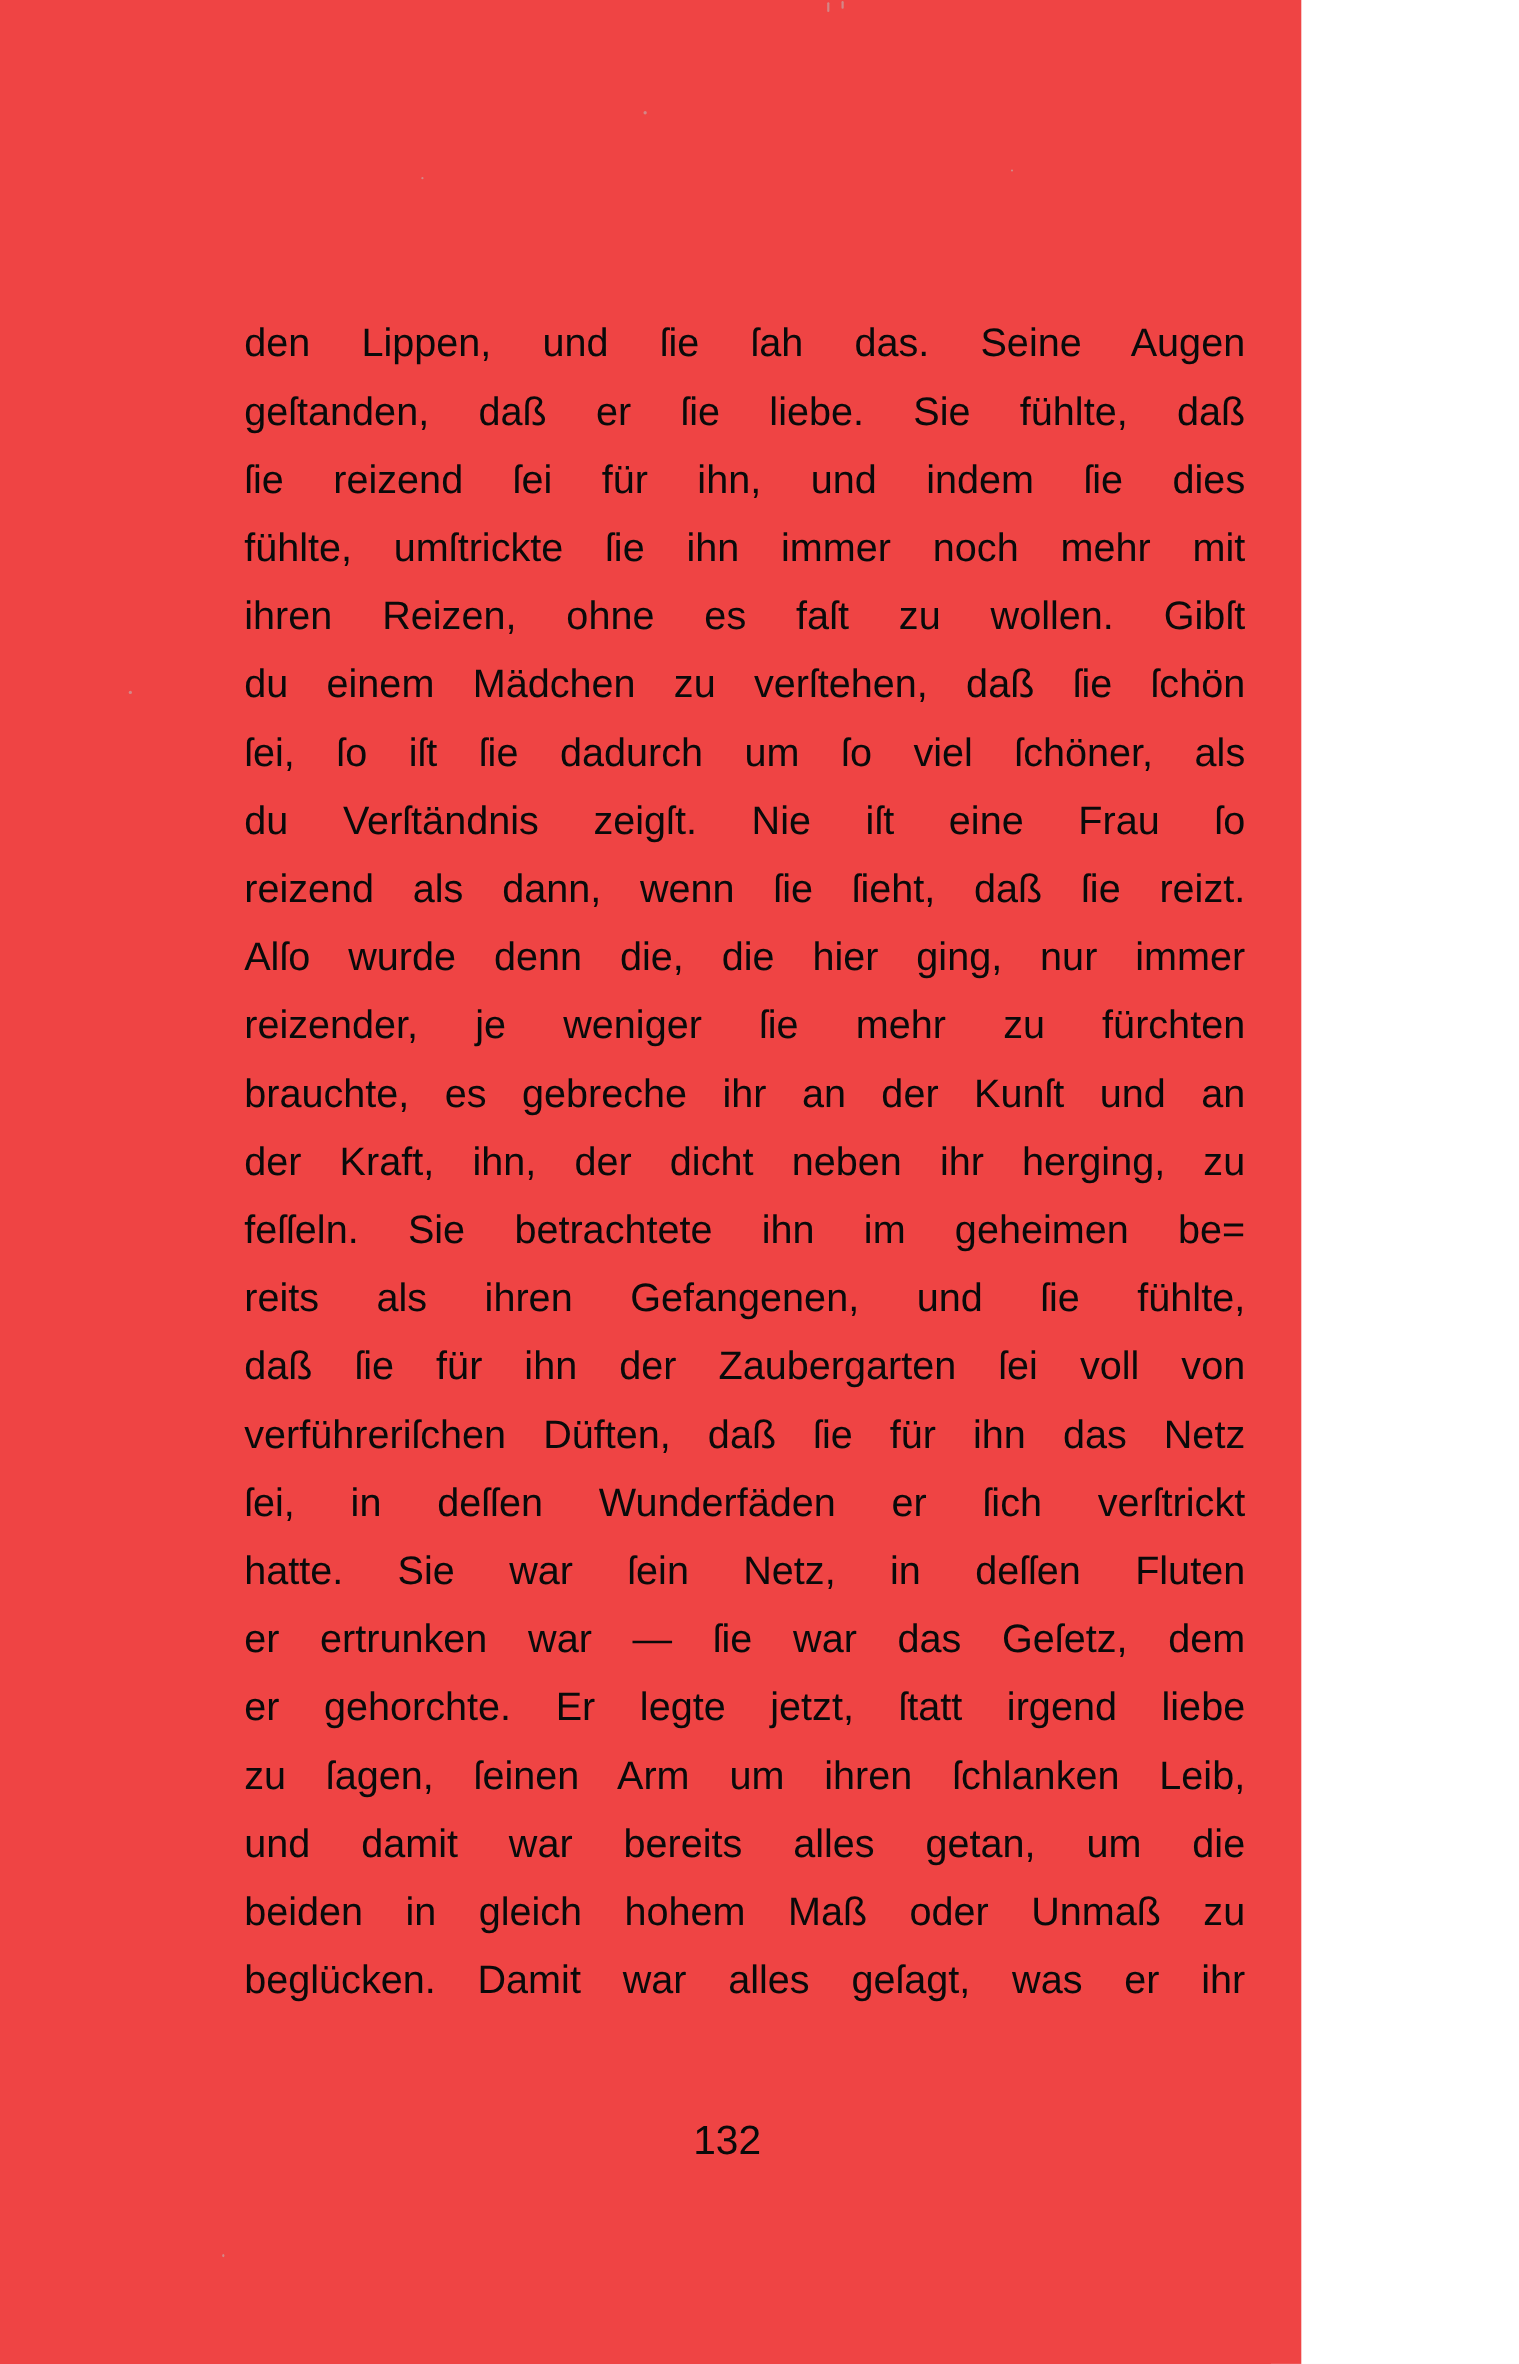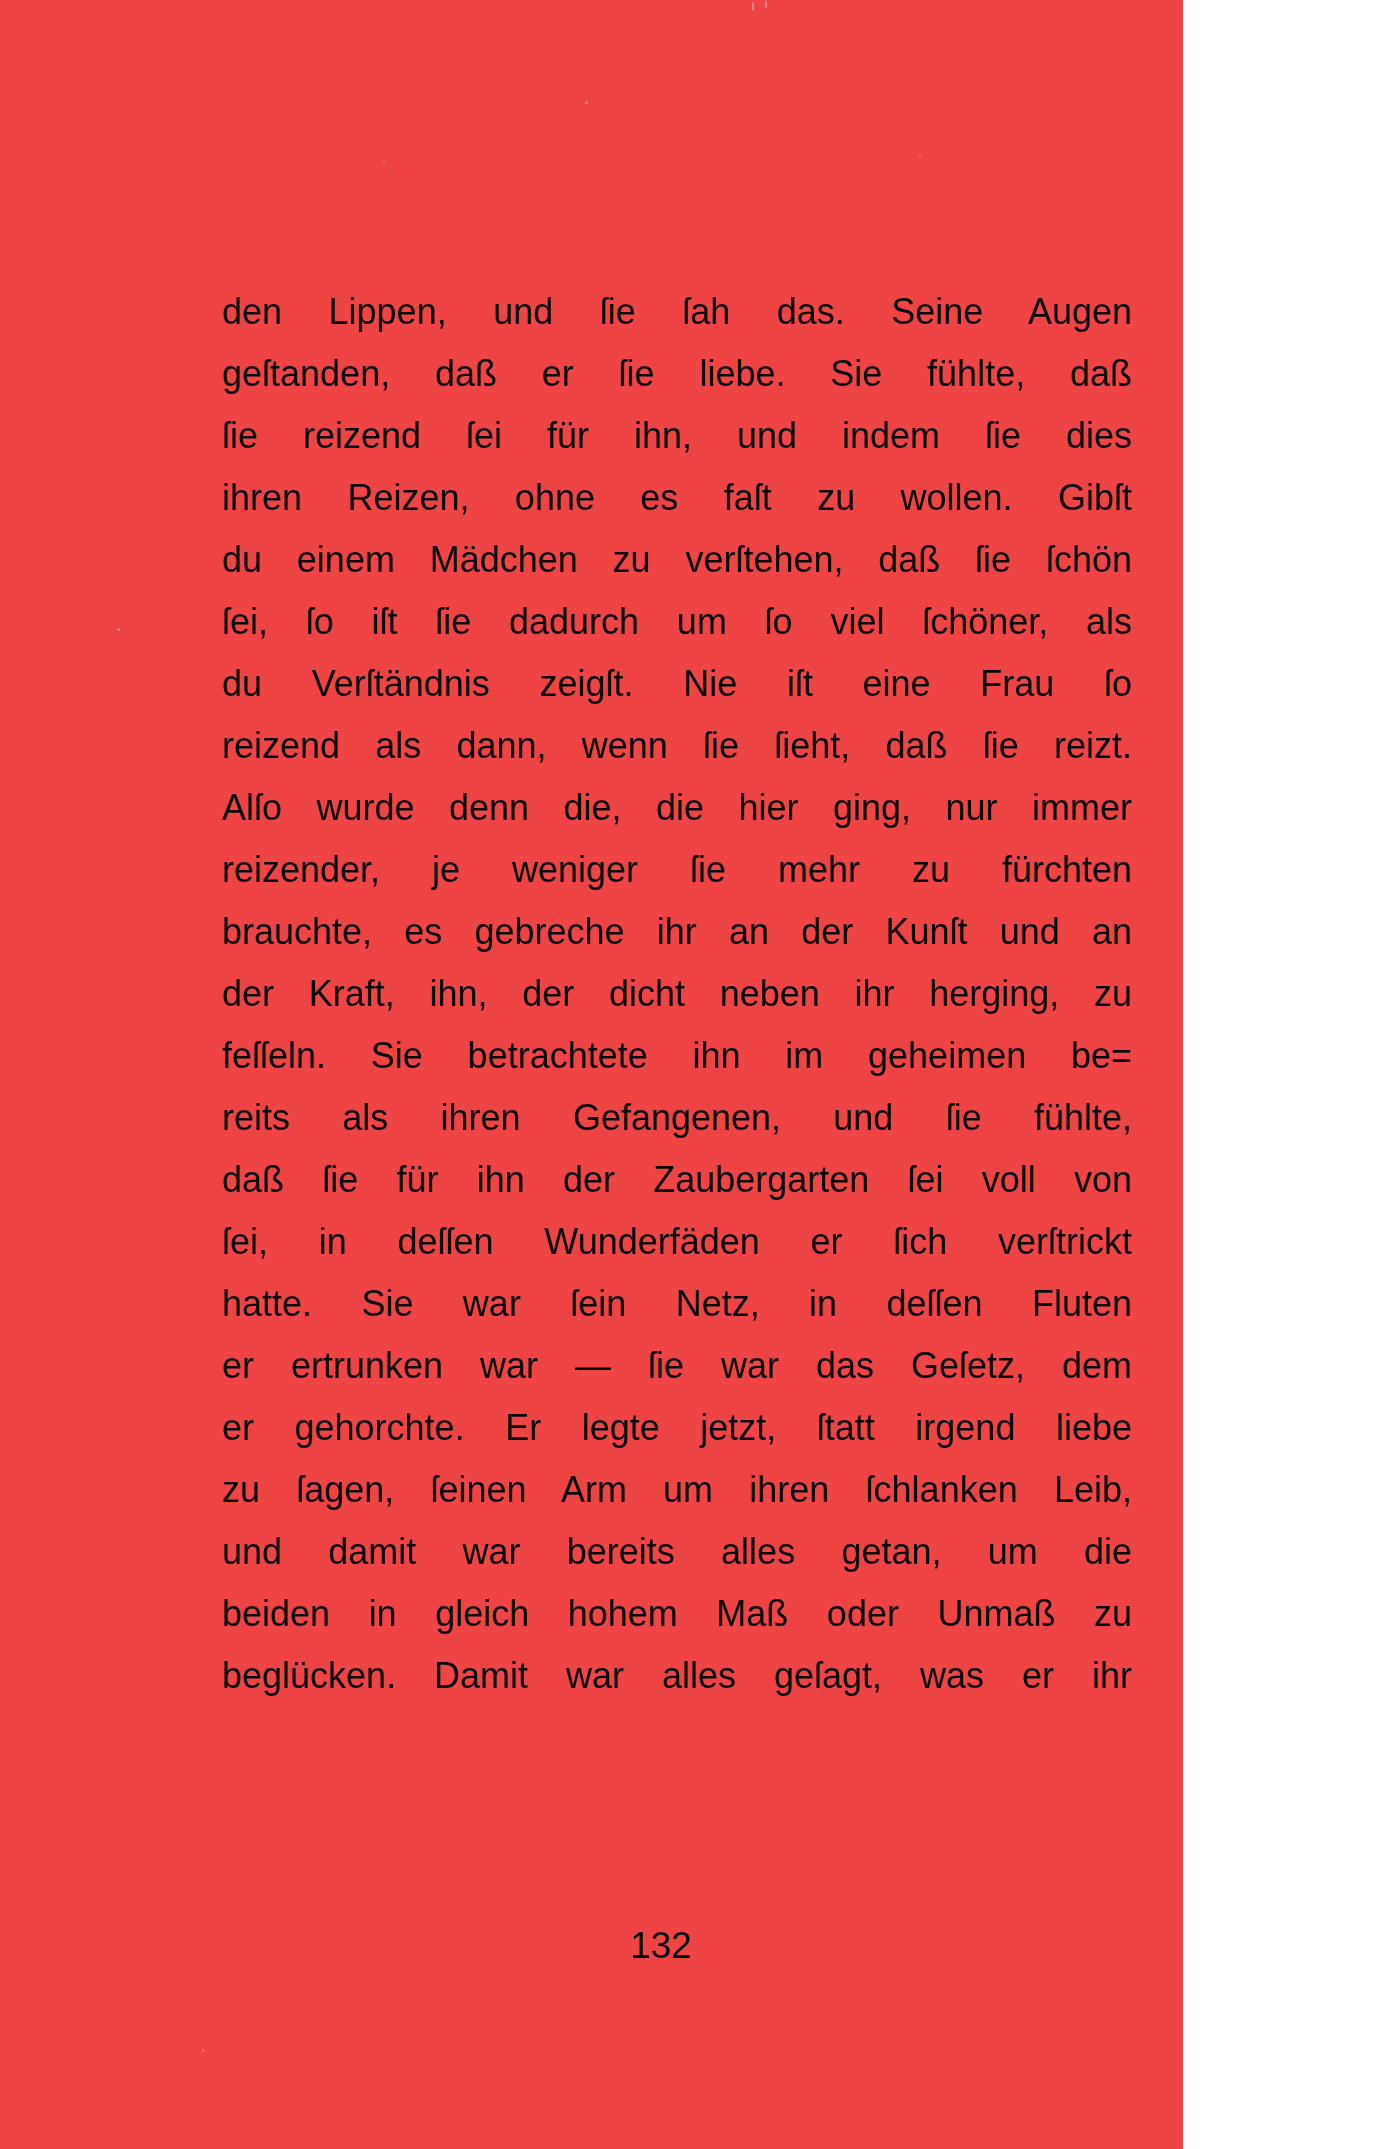--- a/index.html
+++ b/index.html
@@ -61,32 +61,34 @@
   <div class="speck" style="left:585px; top:101px; width:3px; height:3px;"></div>
   <div class="speck" style="left:383px; top:161px; width:2px; height:2px;"></div>
   <div class="speck" style="left:919px; top:154px; width:2px; height:2px;"></div>
   <div class="speck" style="left:117px; top:628px; width:3px; height:3px;"></div>
   <div class="speck" style="left:202px; top:2049px; width:2px; height:3px;"></div>
 
   <div class="text-block">
     <div class="line">den Lippen, und ſie ſah das. Seine Augen</div>
     <div class="line">geſtanden, daß er ſie liebe. Sie fühlte, daß</div>
     <div class="line">ſie reizend ſei für ihn, und indem ſie dies</div>
+    <div class="line">fühlte, umſtrickte ſie ihn immer noch mehr mit</div>
     <div class="line">ihren Reizen, ohne es faſt zu wollen. Gibſt</div>
     <div class="line">du einem Mädchen zu verſtehen, daß ſie ſchön</div>
     <div class="line">ſei, ſo iſt ſie dadurch um ſo viel ſchöner, als</div>
     <div class="line">du Verſtändnis zeigſt. Nie iſt eine Frau ſo</div>
     <div class="line">reizend als dann, wenn ſie ſieht, daß ſie reizt.</div>
     <div class="line">Alſo wurde denn die, die hier ging, nur immer</div>
     <div class="line">reizender, je weniger ſie mehr zu fürchten</div>
     <div class="line">brauchte, es gebreche ihr an der Kunſt und an</div>
     <div class="line">der Kraft, ihn, der dicht neben ihr herging, zu</div>
     <div class="line">feſſeln. Sie betrachtete ihn im geheimen be=</div>
     <div class="line">reits als ihren Gefangenen, und ſie fühlte,</div>
     <div class="line">daß ſie für ihn der Zaubergarten ſei voll von</div>
+    <div class="line">verführeriſchen Düften, daß ſie für ihn das Netz</div>
     <div class="line">ſei, in deſſen Wunderfäden er ſich verſtrickt</div>
     <div class="line">hatte. Sie war ſein Netz, in deſſen Fluten</div>
     <div class="line">er ertrunken war — ſie war das Geſetz, dem</div>
     <div class="line">er gehorchte. Er legte jetzt, ſtatt irgend liebe</div>
     <div class="line">zu ſagen, ſeinen Arm um ihren ſchlanken Leib,</div>
     <div class="line">und damit war bereits alles getan, um die</div>
     <div class="line">beiden in gleich hohem Maß oder Unmaß zu</div>
     <div class="line">beglücken. Damit war alles geſagt, was er ihr</div>
   </div>
 

